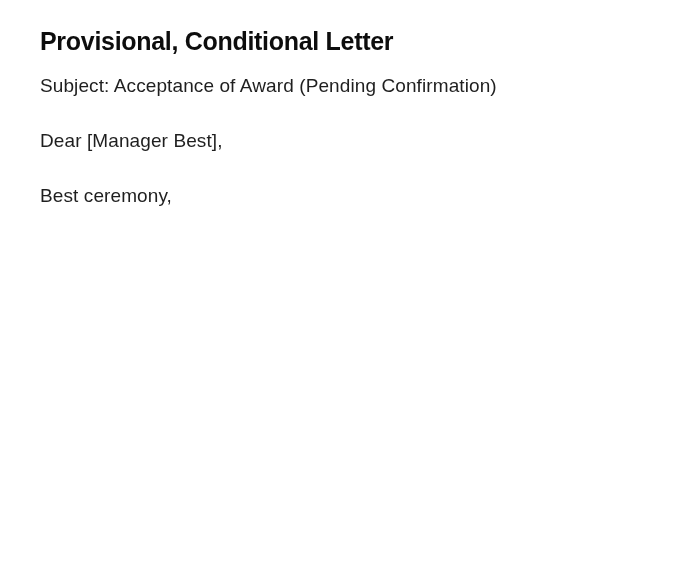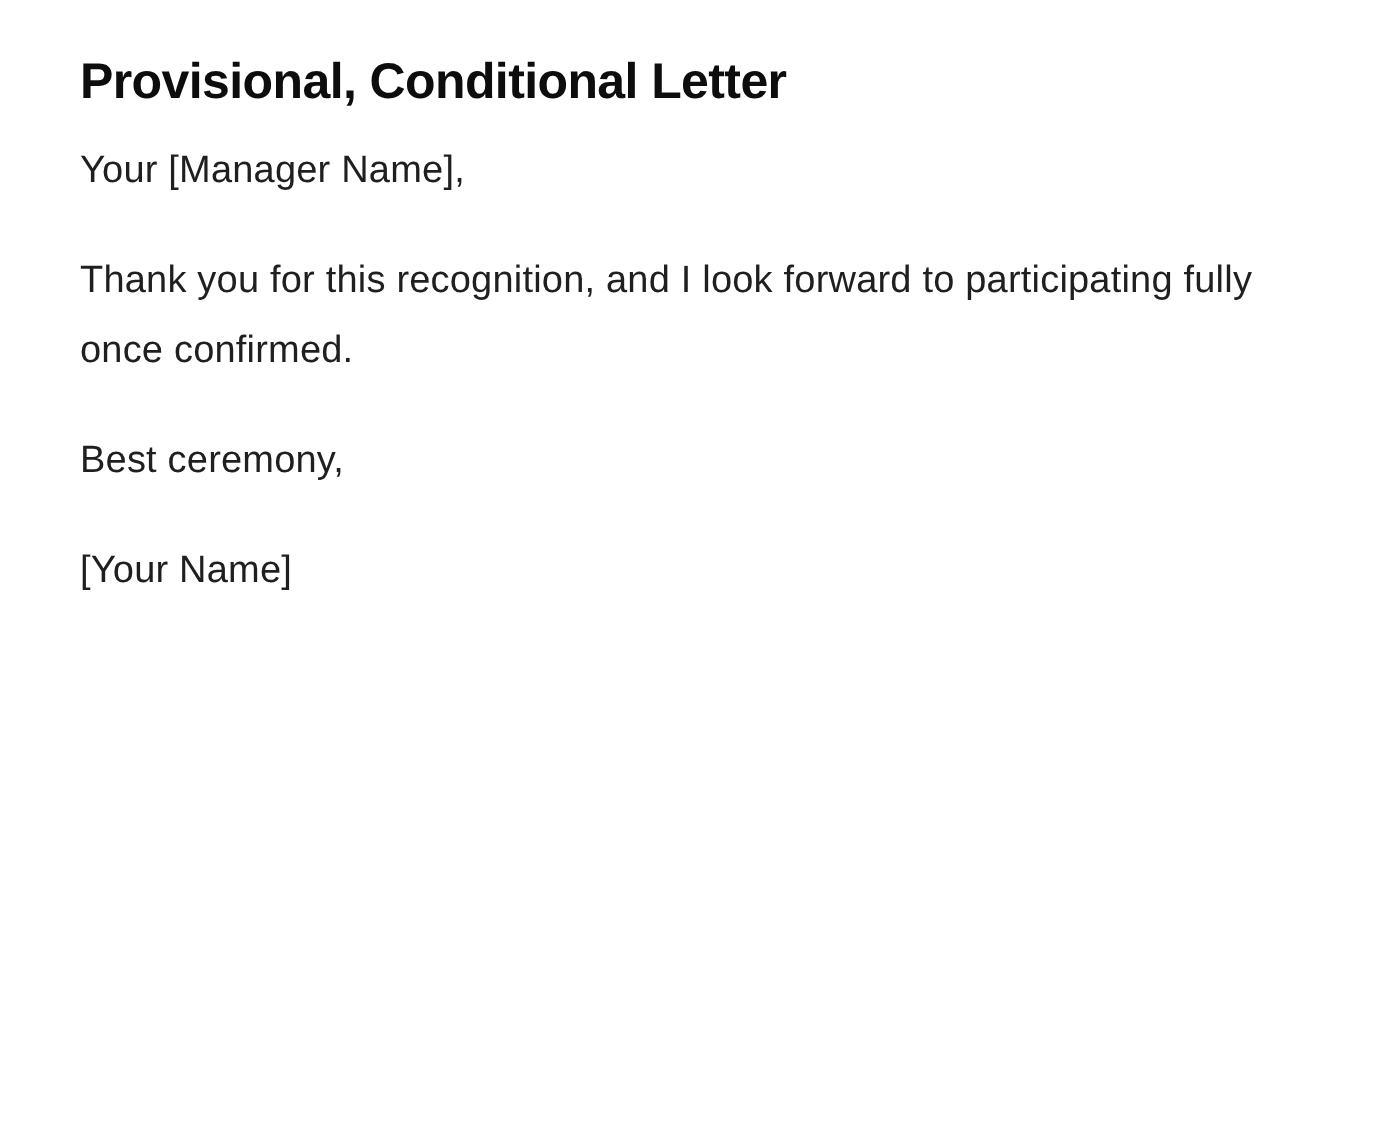--- a/index.html
+++ b/index.html
@@ -33,17 +33,16 @@
       margin: 0 0 20px 0;
       color: #1f1f1f;
       letter-spacing: 0.1px;
     }
   </style>
 </head>
 <body>
 
 <div class="page">
   <h1 class="title">Provisional, Conditional Letter</h1>
-  <p class="para">Your [Manager Name],</p>
-  <p class="para">Thank you for this recognition, and I look forward to participating fully once confirmed.</p>
+  <p class="para">Subject: Acceptance of Award (Pending Confirmation)</p>
+  <p class="para">Dear [Manager Best],</p>
   <p class="para">Best ceremony,</p>
-  <p class="para">[Your Name]</p>
 </div>
 
 </body></html>

